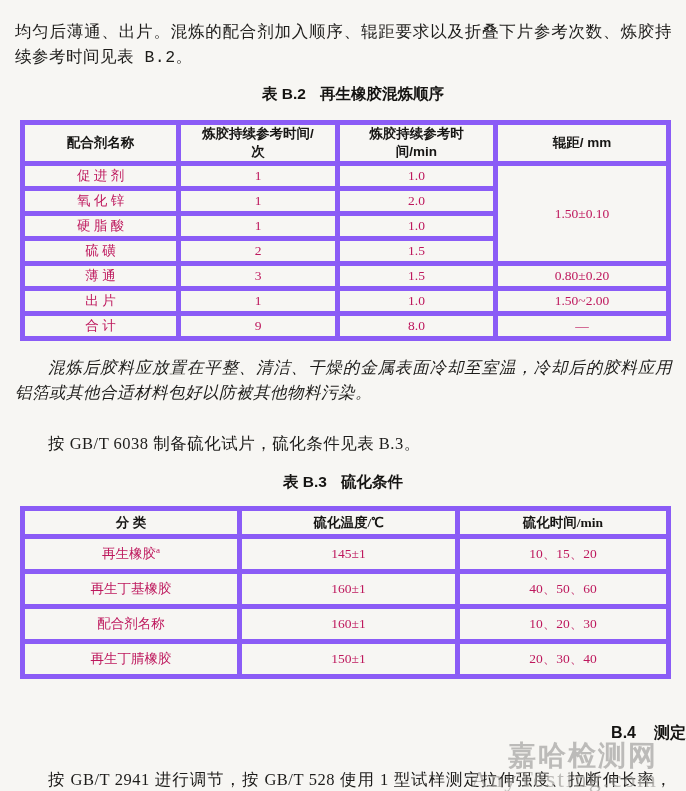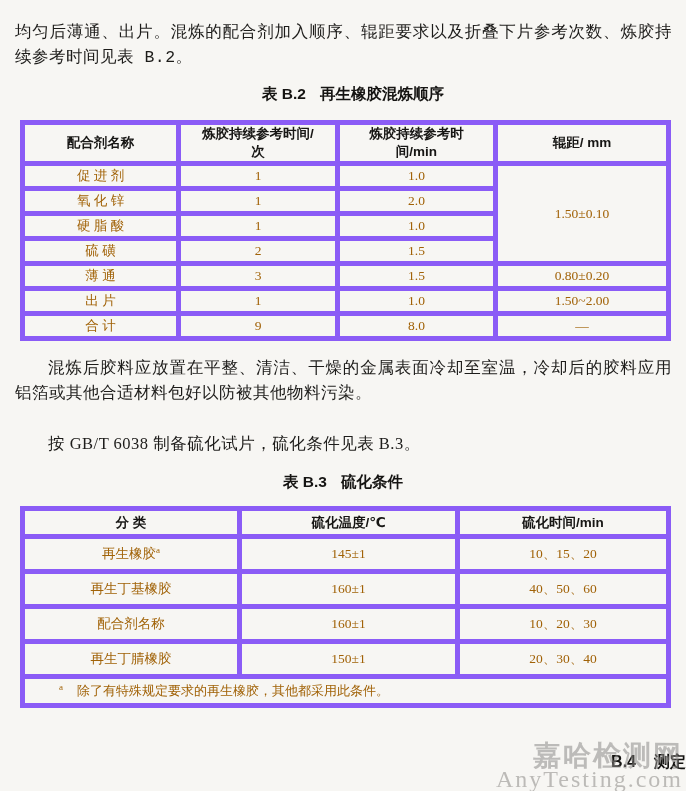--- a/index.html
+++ b/index.html
@@ -53,51 +53,51 @@
     padding: 0 20px;
   }
   .tbl th {
     font-family: "Liberation Sans", "DejaVu Sans", sans-serif;
     font-weight: bold;
     font-size: 13.5px;
     height: 30px;
     color: #17161.4;
     color: #171614;
   }
-  .tbl td { height: 25px; color: #a16207; }
+  .tbl td { height: 25px; color: #be185d; }
   .tbl-b2 { margin-top: 15px; }
   .tbl-b3 { margin-top: 13px; }
-  .tbl-b3 th { height: 28px; }
+  .tbl-b3 th { height: 28px; font-family: Liberation Serif, serif; }
   .tbl-b3 td { height: 35px; }
   td.footnote {
     text-align: left;
     padding-left: 34px;
     height: 29px;
     font-size: 13px;
   }
   sup { font-size: 9px; vertical-align: super; line-height: 0; }
   td.footnote sup { margin-right: 14px; }
 
   .heading {
     margin-left: 15px;
     font-family: "Liberation Sans", "DejaVu Sans", sans-serif;
     font-weight: bold;
     font-size: 16px;
     color: #141311;
   }
   .heading .h-num { margin-right: 18px; }
   .heading-b3 { margin-top: 27px; }
   .heading-b4 { margin-top: 44px; text-align: right; }
-  .para-cooling { margin-top: 14px; }
+  .para-cooling { margin-top: 14px; font-style: italic; }
   .para-b3 { margin-top: 26px; }
   .para-b4 { margin-top: 23px; }
 
   .watermark {
     position: absolute;
-    right: 3px;
+    right: 28px;
     bottom: 2px;
     text-align: right;
     pointer-events: none;
   }
   .watermark-cn {
     font-family: "Liberation Sans", "DejaVu Sans", sans-serif;
     font-weight: bold;
     font-size: 28px;
     letter-spacing: 2px;
     color: rgba(140, 138, 136, 0.55);
@@ -212,23 +212,20 @@
     <tr>
       <td>配合剂名称</td>
       <td>160±1</td>
       <td>10、20、30</td>
     </tr>
     <tr>
       <td>再生丁腈橡胶</td>
       <td>150±1</td>
       <td>20、30、40</td>
     </tr>
-    <tr>
-      <td class="footnote" colspan="3"><sup>a</sup><span>除了有特殊规定要求的再生橡胶，其他都采用此条件。</span></td>
-    </tr>
   </tbody>
     </table>
 
   <div class="heading heading-b4">
     <span class="h-num">B.4</span><span>测定</span>
   </div>
 
   <p class="para indent para-b4">按 GB/T 2941 进行调节，按 GB/T 528 使用 1 型试样测定拉伸强度、拉断伸长率，取 3 个硫化时间中最佳硫化时间的数值。</p>
 
   <div class="watermark">

